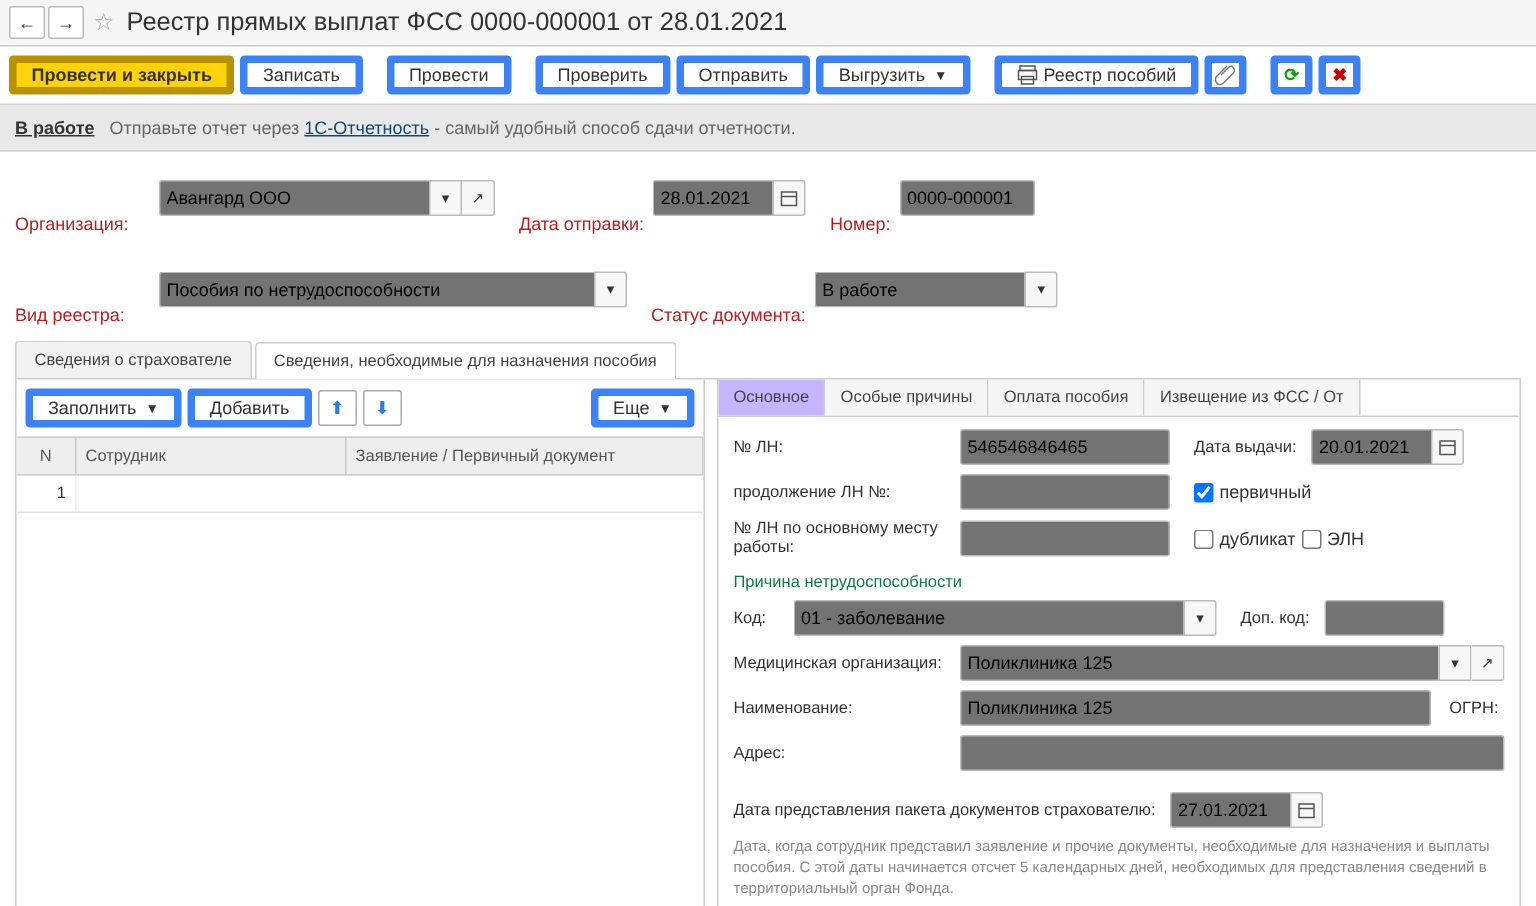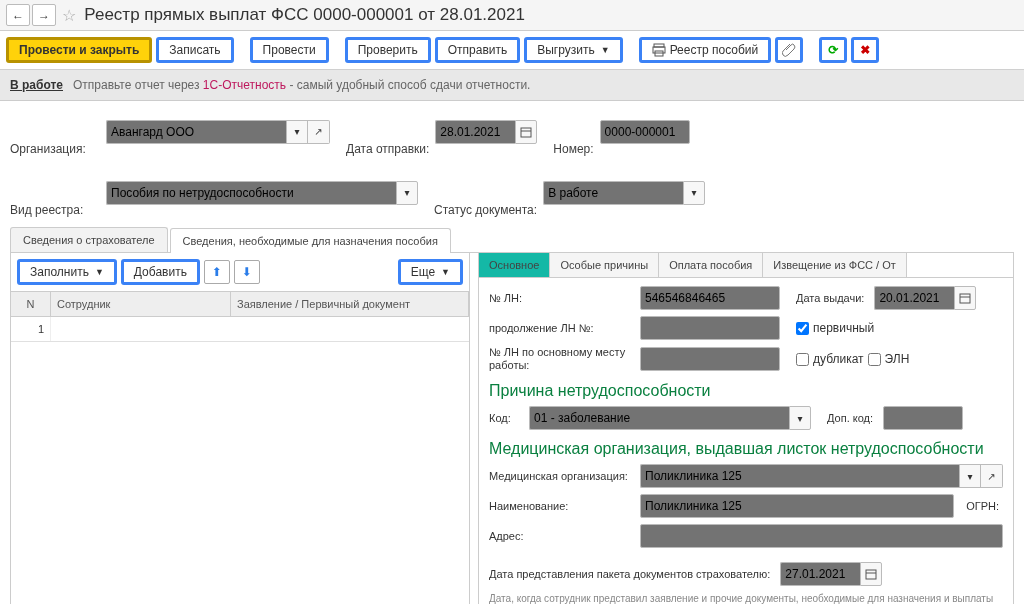--- a/index.html
+++ b/index.html
@@ -2,33 +2,33 @@
 <html><head>
 <meta charset="utf-8">
 <style>
 * { box-sizing: border-box; margin: 0; padding: 0; font-family: Arial, sans-serif; font-size: 12px; }
 body { background: #fff; width: 1024px; height: 604px; overflow: hidden; color: #333; }
 .topbar { display: flex; align-items: center; gap: 2px; padding: 4px 6px; background: #f5f5f5; border-bottom: 1px solid #ccc; }
 .nav-btn { width: 24px; height: 22px; border: 1px solid #bbb; background: #fff; display: flex; align-items: center; justify-content: center; cursor: pointer; border-radius: 2px; }
 .star-icon { margin: 0 4px; color: #aaa; font-size: 16px; }
 .title { font-size: 17px; font-weight: normal; margin-left: 2px; color: #333; }
 .toolbar { display: flex; align-items: center; gap: 4px; padding: 6px; border-bottom: 1px solid #d0d0d0; flex-wrap: wrap; }
-.btn { height: 26px; padding: 0 10px; border: 3px solid #3b82f6; background: #fff; border-radius: 3px; cursor: pointer; display: inline-flex; align-items: center; gap: 4px; color: #333; }
+.btn { height: 26px; padding: 0 10px; border: 5px solid #3b82f6; background: #fff; border-radius: 3px; cursor: pointer; display: inline-flex; align-items: center; gap: 4px; color: #333; }
 .btn.primary { background: #ffd20a; border-color: #b89200; font-weight: bold; }
 .btn.icon-only { width: 28px; padding: 0; justify-content: center; }
 .btn .arrow-down { font-size: 9px; margin-left: 2px; }
 .sep { width: 8px; }
 .refresh-ic { color: #0a0; font-weight: bold; }
 .close-ic { color: #c00; font-weight: bold; }
 .infobar { background: #e8e8e8; padding: 8px 10px; display: flex; align-items: center; gap: 10px; border-bottom: 1px solid #ccc; }
 .status-link { text-decoration: underline; color: #333; font-weight: bold; }
 .info-text { color: #666; font-size: 11px; }
-.info-link { color: #be185d; }
+.info-link { color: #0c4a6e; text-decoration: underline; }
 .form-row { display: flex; align-items: center; gap: 6px; padding: 6px 10px; }
-.form-label { color: #404040; min-width: 90px; margin-top: 35px; }
+.form-label { color: #b91c1c; min-width: 90px; margin-top: 35px; }
 .input { height: 24px; border: 1px solid #bbb; padding: 0 4px; background: #737373; border-radius: 2px; }
 .input-group { display: flex; align-items: stretch; }
 .input-group .input { border-right: none; border-radius: 2px 0 0 2px; }
 .input-btn { width: 22px; border: 1px solid #bbb; background: #f7f7f7; display: flex; align-items: center; justify-content: center; cursor: pointer; font-size: 10px; }
 .input-btn:last-child { border-radius: 0 2px 2px 0; }
 .input-btn + .input-btn { border-left: none; }
 .tabs { display: flex; border-bottom: 1px solid #ccc; margin: 4px 10px 0; }
 .tab { padding: 6px 12px; border: 1px solid #ccc; border-bottom: none; background: #f2f2f2; cursor: pointer; margin-right: 2px; border-radius: 3px 3px 0 0; color: #444; font-size: 11px; }
 .tab.active { background: #fff; position: relative; top: 1px; }
 .content { display: flex; padding: 0 10px 10px; gap: 8px; height: 430px; }
@@ -45,26 +45,26 @@
 .th.doc { flex: 1; }
 .table-body { flex: 1; overflow: auto; }
 .tr { display: flex; border-bottom: 1px solid #e0e0e0; }
 .td { padding: 6px; border-right: 1px solid #eee; font-size: 11px; }
 .td.n { width: 40px; text-align: right; }
 .td.emp { width: 180px; background: #ffe7a3; }
 .td.doc { flex: 1; }
 .right-panel { flex: 1; border: 1px solid #ccc; border-top: none; display: flex; flex-direction: column; overflow: hidden; }
 .subtabs { display: flex; border-bottom: 1px solid #ccc; }
 .subtab { padding: 6px 10px; border-right: 1px solid #ccc; cursor: pointer; font-size: 11px; color: #444; background: #f5f5f5; white-space: nowrap; }
-.subtab.active { background: #14b8a6; }
+.subtab.active { background: #c4b5fd; }
 .form-area { padding: 8px 10px; overflow-y: auto; flex: 1; }
 .field-row { display: flex; align-items: center; gap: 6px; margin-bottom: 6px; }
 .fld-label { width: 145px; color: #333; font-size: 11px; }
 .fld-label-sm { color: #333; font-size: 11px; margin-right: 4px; }
-.section-title { color: #0a8040; font-size: 16px; margin: 10px 0 6px; }
+.section-title { color: #0a8040; font-size: 11px; margin: 10px 0 6px; }
 .checkbox-row { display: flex; align-items: center; gap: 4px; font-size: 11px; color: #333; }
 .checkbox-row input { width: 13px; height: 13px; }
 .note-text { color: #888; font-size: 10px; margin-top: 4px; line-height: 1.4; }
 svg { display: block; }
 </style>
 </head>
 <body>
 
 <div class="topbar">
   <div class="nav-btn">←</div>
@@ -235,21 +235,20 @@
       <div class="field-row">
         <span class="fld-label-sm" style="width:30px">Код:</span>
         <div class="input-group">
           <input class="input" style="width: 260px;" value="01 - заболевание">
           <div class="input-btn">▾</div>
         </div>
         <span class="fld-label-sm" style="margin-left:10px">Доп. код:</span>
         <input class="input" style="width: 80px;" value="">
       </div>
 
-      <div class="section-title">Медицинская организация, выдавшая листок нетрудоспособности</div>
       <div class="field-row">
         <span class="fld-label">Медицинская организация:</span>
         <div class="input-group" style="flex:1">
           <input class="input" style="flex: 1 1 0%;" value="Поликлиника 125">
           <div class="input-btn">▾</div>
           <div class="input-btn">↗</div>
         </div>
       </div>
       <div class="field-row">
         <span class="fld-label">Наименование:</span>

